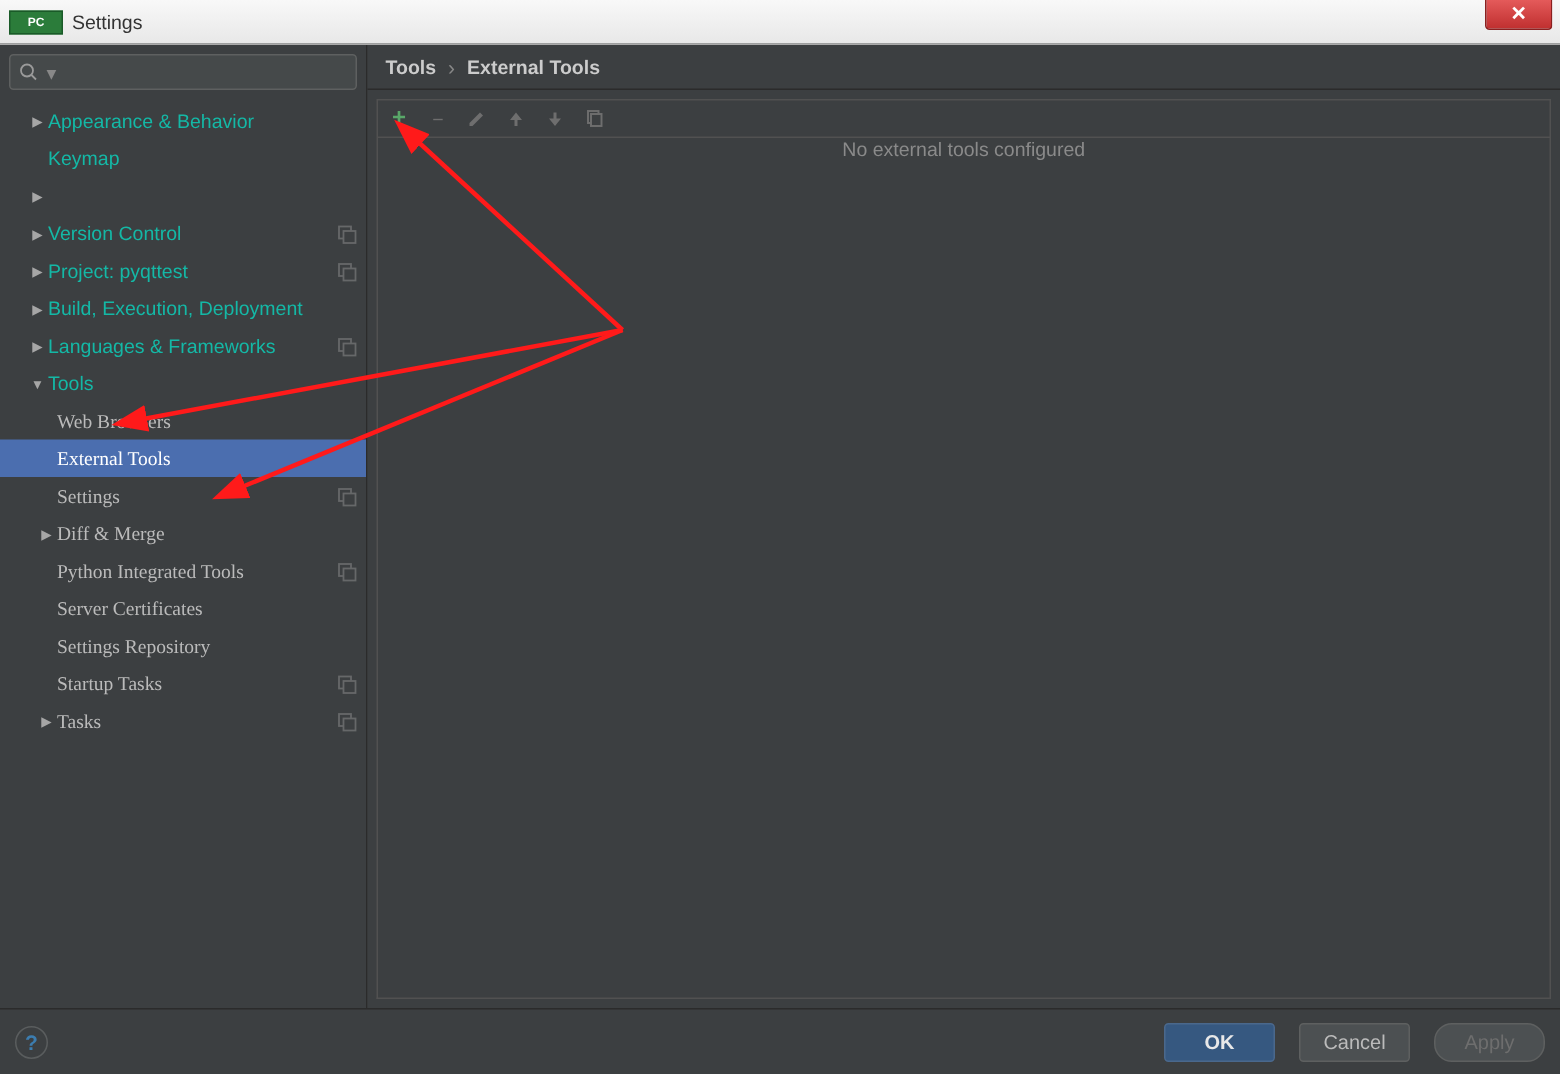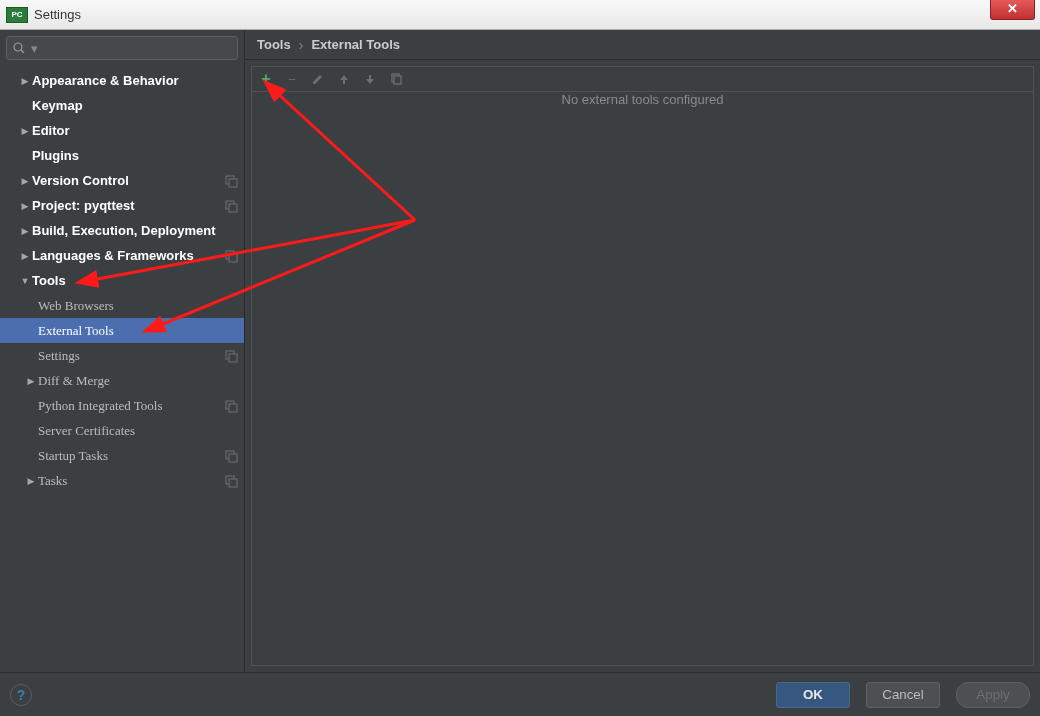--- a/index.html
+++ b/index.html
@@ -17,21 +17,21 @@
   height: 30px;
   background: linear-gradient(to bottom, #f8f8f8, #e8e8e8);
   border-bottom: 1px solid #aaa;
   display: flex;
   align-items: center;
   padding: 0 6px;
   color: #333;
   position: relative;
 }
 .titlebar .app-icon {
-  width: 22px; height: 16px;
+  width: 36px; height: 16px;
   background: #2b7c3a;
   border: 1px solid #1a5a28;
   display: inline-flex;
   align-items: center;
   justify-content: center;
   font-size: 8px;
   color: #fff;
   font-weight: bold;
   margin-right: 6px;
 }
@@ -93,21 +93,21 @@
   cursor: pointer;
 }
 .tree-item.selected { background: #4b6eaf; color: #fff; }
 .tree-item .arrow {
   width: 14px;
   text-align: center;
   font-size: 9px;
   color: #a6a6a6;
 }
 .tree-item .arrow.none { visibility: hidden; }
-.tree-item.bold .label { font-weight: bold; color: #ffffff; }
+.tree-item.bold .label { font-weight: normal; color: #14b8a6; }
 .tree-item .label { flex: 1; }
 .project-badge {
   width: 14px; height: 14px;
   opacity: 0.45;
 }
 .indent-0 { padding-left: 18px; }
 .indent-1 { padding-left: 24px; font-family: Liberation Serif, serif; }
 
 .main {
   flex: 1;
@@ -223,25 +223,20 @@
           <div class="tree-item indent-0 bold">
             <span class="arrow ">▶</span>
             <span class="label">Appearance &amp; Behavior</span>
           </div>
           <div class="tree-item indent-0 bold">
             <span class="arrow none">▶</span>
             <span class="label">Keymap</span>
           </div>
           <div class="tree-item indent-0 bold">
             <span class="arrow ">▶</span>
-            <span class="label">Editor</span>
-          </div>
-          <div class="tree-item indent-0 bold">
-            <span class="arrow none">▶</span>
-            <span class="label">Plugins</span>
           </div>
           <div class="tree-item indent-0 bold">
             <span class="arrow ">▶</span>
             <span class="label">Version Control</span>
             <svg class="project-badge" width="14" height="14" viewBox="0 0 14 14">
               <rect x="2" y="2" width="8" height="8" fill="none" stroke="#9a9a9a" stroke-width="1.2"></rect>
               <rect x="5" y="5" width="8" height="8" fill="#3c3f41" stroke="#9a9a9a" stroke-width="1.2"></rect>
             </svg>
           </div>
           <div class="tree-item indent-0 bold">
@@ -292,20 +287,24 @@
             <span class="arrow none">▶</span>
             <span class="label">Python Integrated Tools</span>
             <svg class="project-badge" width="14" height="14" viewBox="0 0 14 14">
               <rect x="2" y="2" width="8" height="8" fill="none" stroke="#9a9a9a" stroke-width="1.2"></rect>
               <rect x="5" y="5" width="8" height="8" fill="#3c3f41" stroke="#9a9a9a" stroke-width="1.2"></rect>
             </svg>
           </div>
           <div class="tree-item indent-1">
             <span class="arrow none">▶</span>
             <span class="label">Server Certificates</span>
+          </div>
+          <div class="tree-item indent-1">
+            <span class="arrow none">▶</span>
+            <span class="label">Settings Repository</span>
           </div>
           <div class="tree-item indent-1">
             <span class="arrow none">▶</span>
             <span class="label">Startup Tasks</span>
             <svg class="project-badge" width="14" height="14" viewBox="0 0 14 14">
               <rect x="2" y="2" width="8" height="8" fill="none" stroke="#9a9a9a" stroke-width="1.2"></rect>
               <rect x="5" y="5" width="8" height="8" fill="#3c3f41" stroke="#9a9a9a" stroke-width="1.2"></rect>
             </svg>
           </div>
           <div class="tree-item indent-1">

